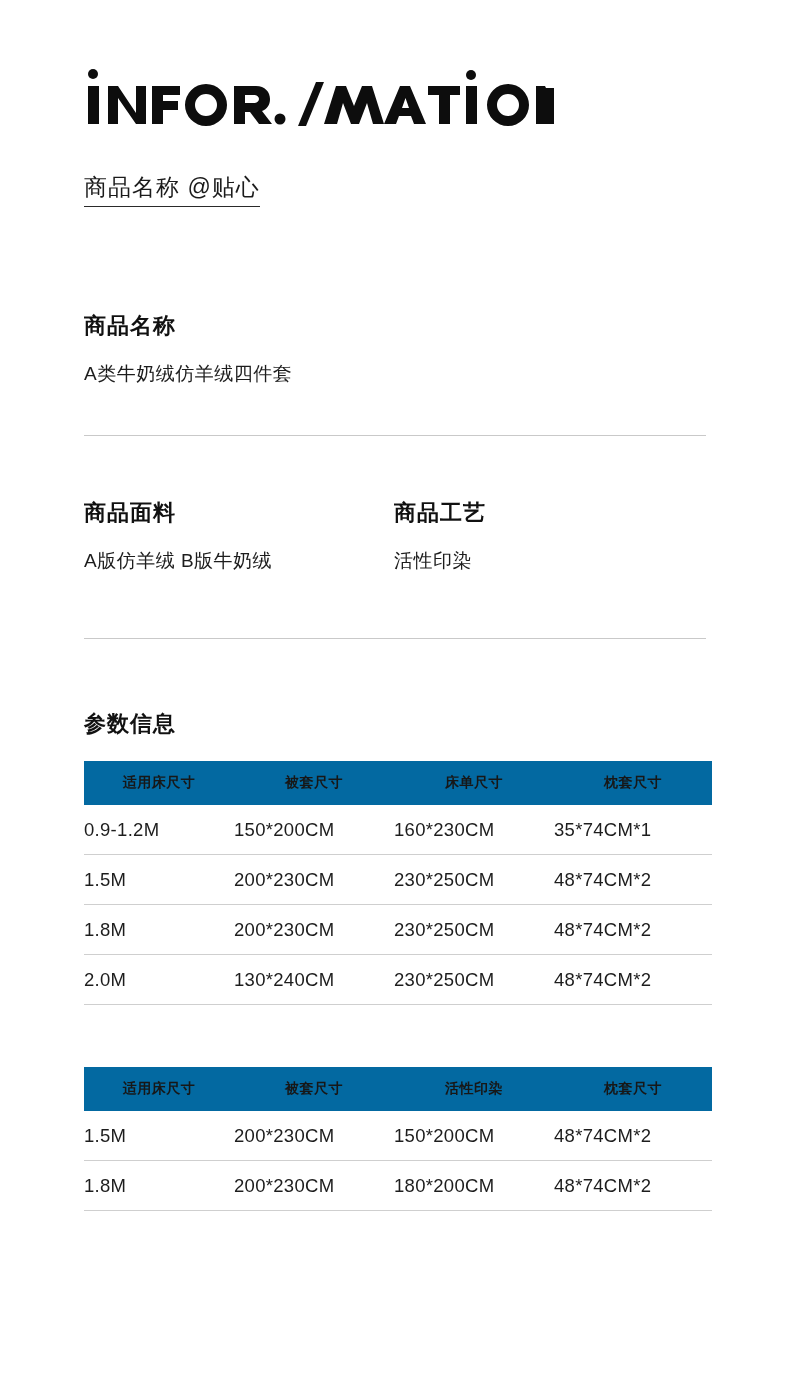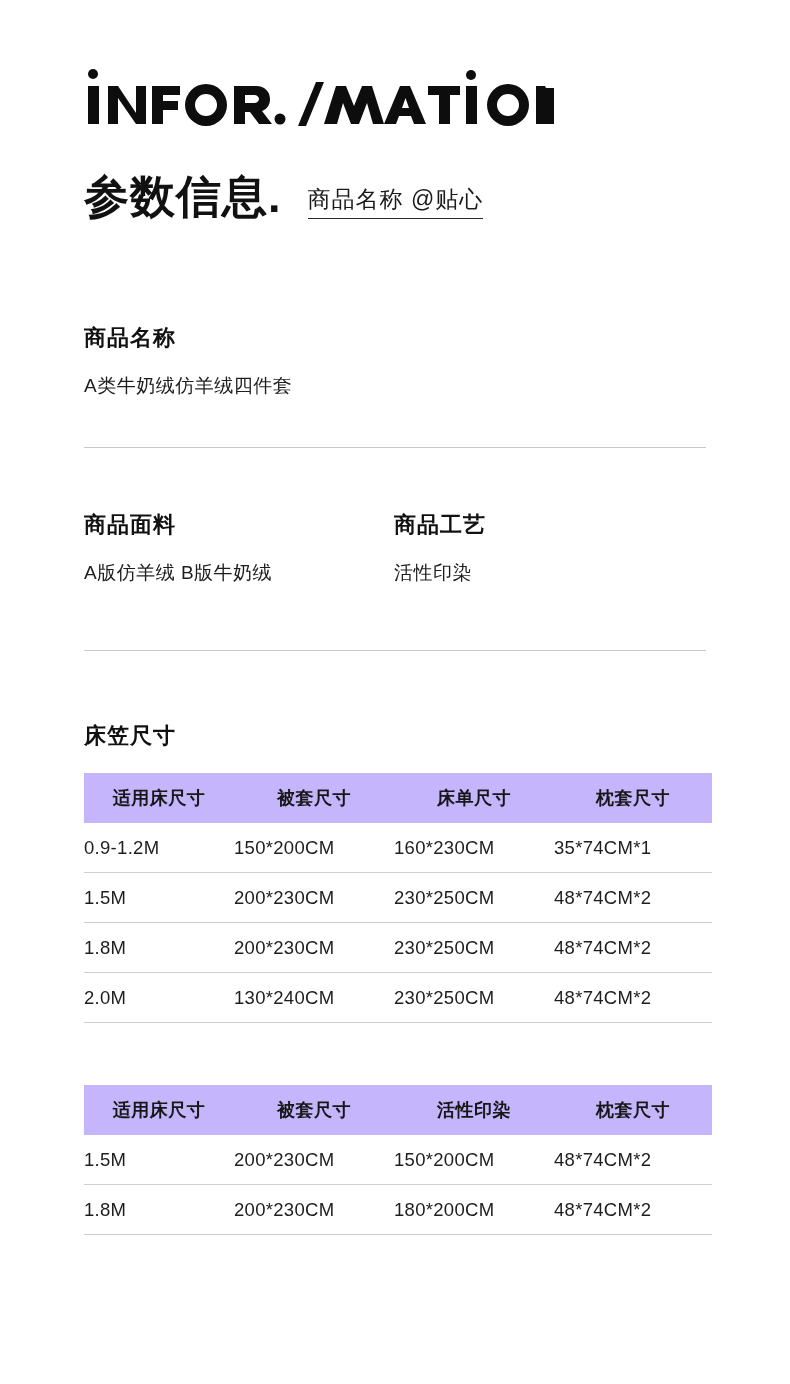--- a/index.html
+++ b/index.html
@@ -94,22 +94,22 @@
 
   
   .sec-size { margin-top: 70px; }
   .table {
     width: 628px;
     margin-top: 22px;
     border-collapse: collapse;
     table-layout: fixed;
   }
   .table th {
-    background: #c4b5fd;
-    font-size: 18px;
+    background: #0369a1;
+    font-size: 14px;
     font-weight: bold;
     color: #171717;
     padding: 13px 0;
     text-align: center;
     letter-spacing: 0.5px;
     border: none;
   }
   .table td {
     font-size: 18.5px;
     color: #1d1d1d;
@@ -160,21 +160,20 @@
           <rect x="382" y="20" width="11" height="38"></rect>
 
           <path d="M424 18 a21 21 0 1 0 0 42 a21 21 0 1 0 0-42 z m0 10 a11 11 0 1 1 0 22 a11 11 0 1 1 0-22 z"></path>
 
           <path d="M452 58 V20 h9 l1 2 v36 z M462 22 l8 0 v36 h-8 z"></path>
         </g>
       </svg>
     </div>
 
     <div class="title-row">
-      <div class="title-cn">参数信息.</div>
       <div class="subtitle">商品名称  @贴心</div>
     </div>
   </div>
 
   <div class="section sec-name">
     <div class="sec-label">商品名称</div>
     <div class="sec-value">A类牛奶绒仿羊绒四件套</div>
   </div>
   <div class="divider divider-1"></div>
 
@@ -186,21 +185,21 @@
       </div>
       <div class="col-b">
         <div class="sec-label">商品工艺</div>
         <div class="sec-value">活性印染</div>
       </div>
     </div>
   </div>
   <div class="divider divider-2"></div>
 
   <div class="section sec-size">
-    <div class="sec-label">床笠尺寸</div>
+    <div class="sec-label">参数信息</div>
 
     <table class="table">
       <colgroup>
           <col class="c1">
           <col class="c2">
           <col class="c3">
           <col class="c4">
         </colgroup>
       <thead>
         <tr>

